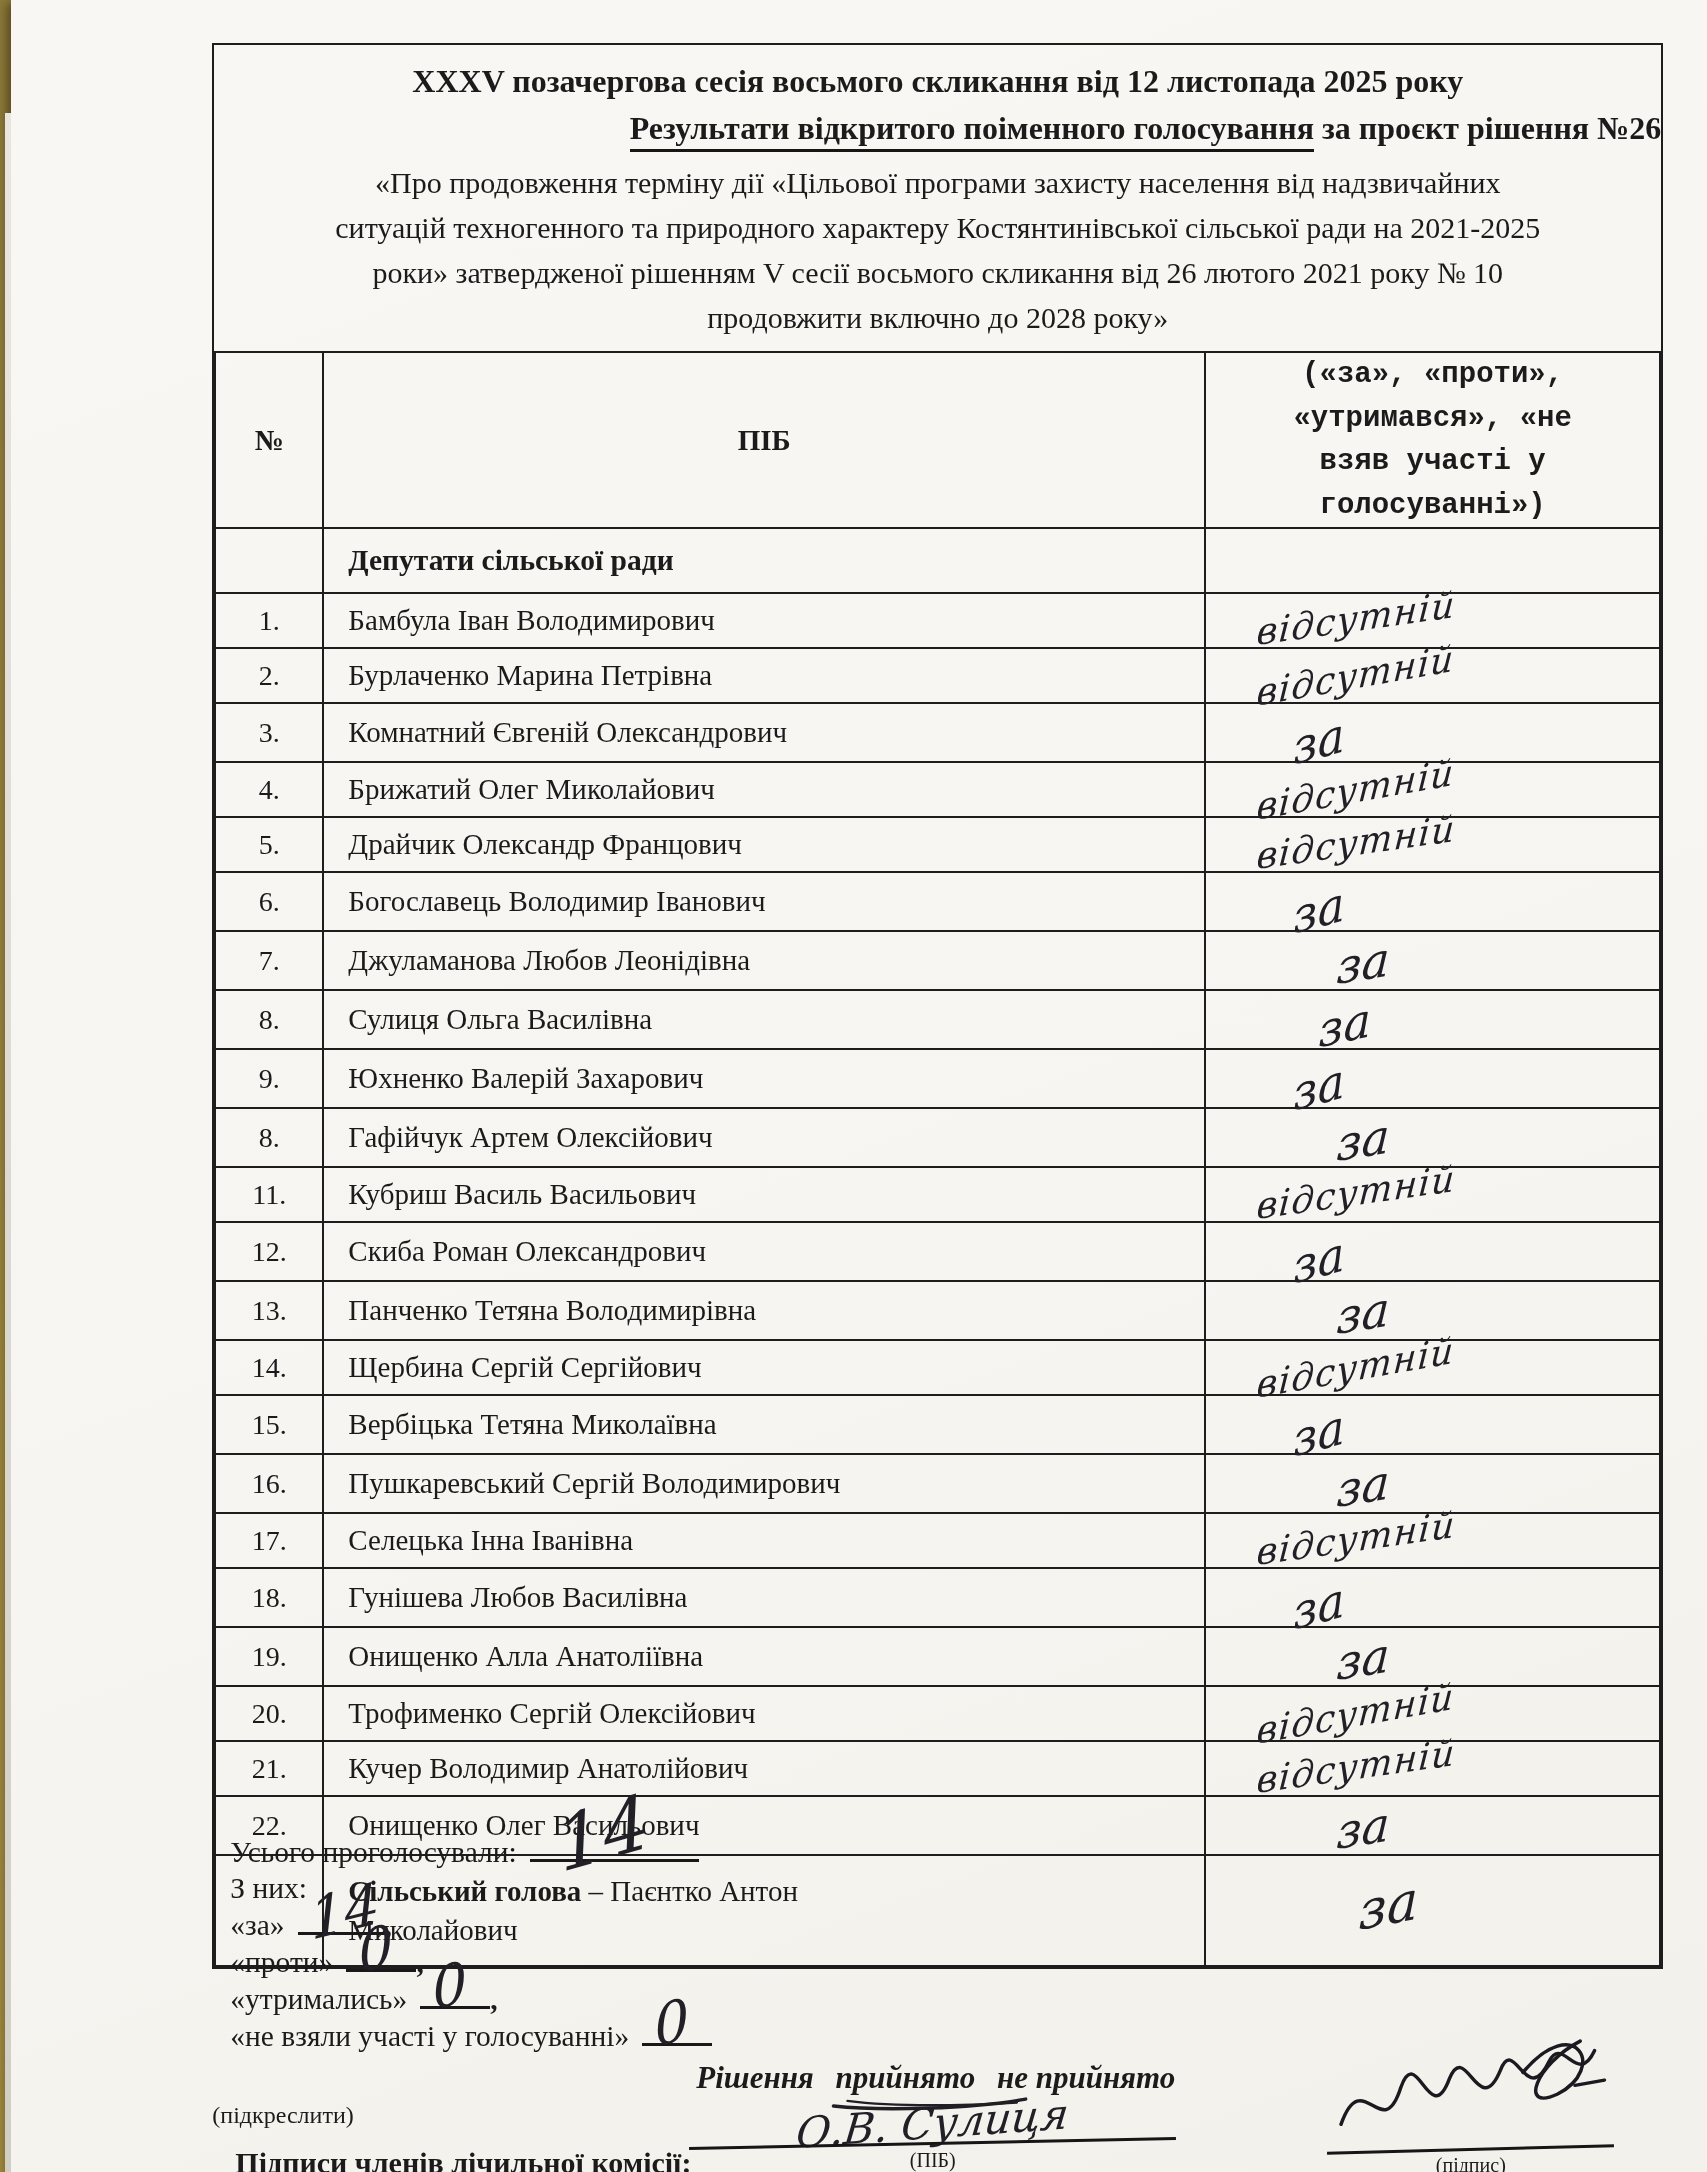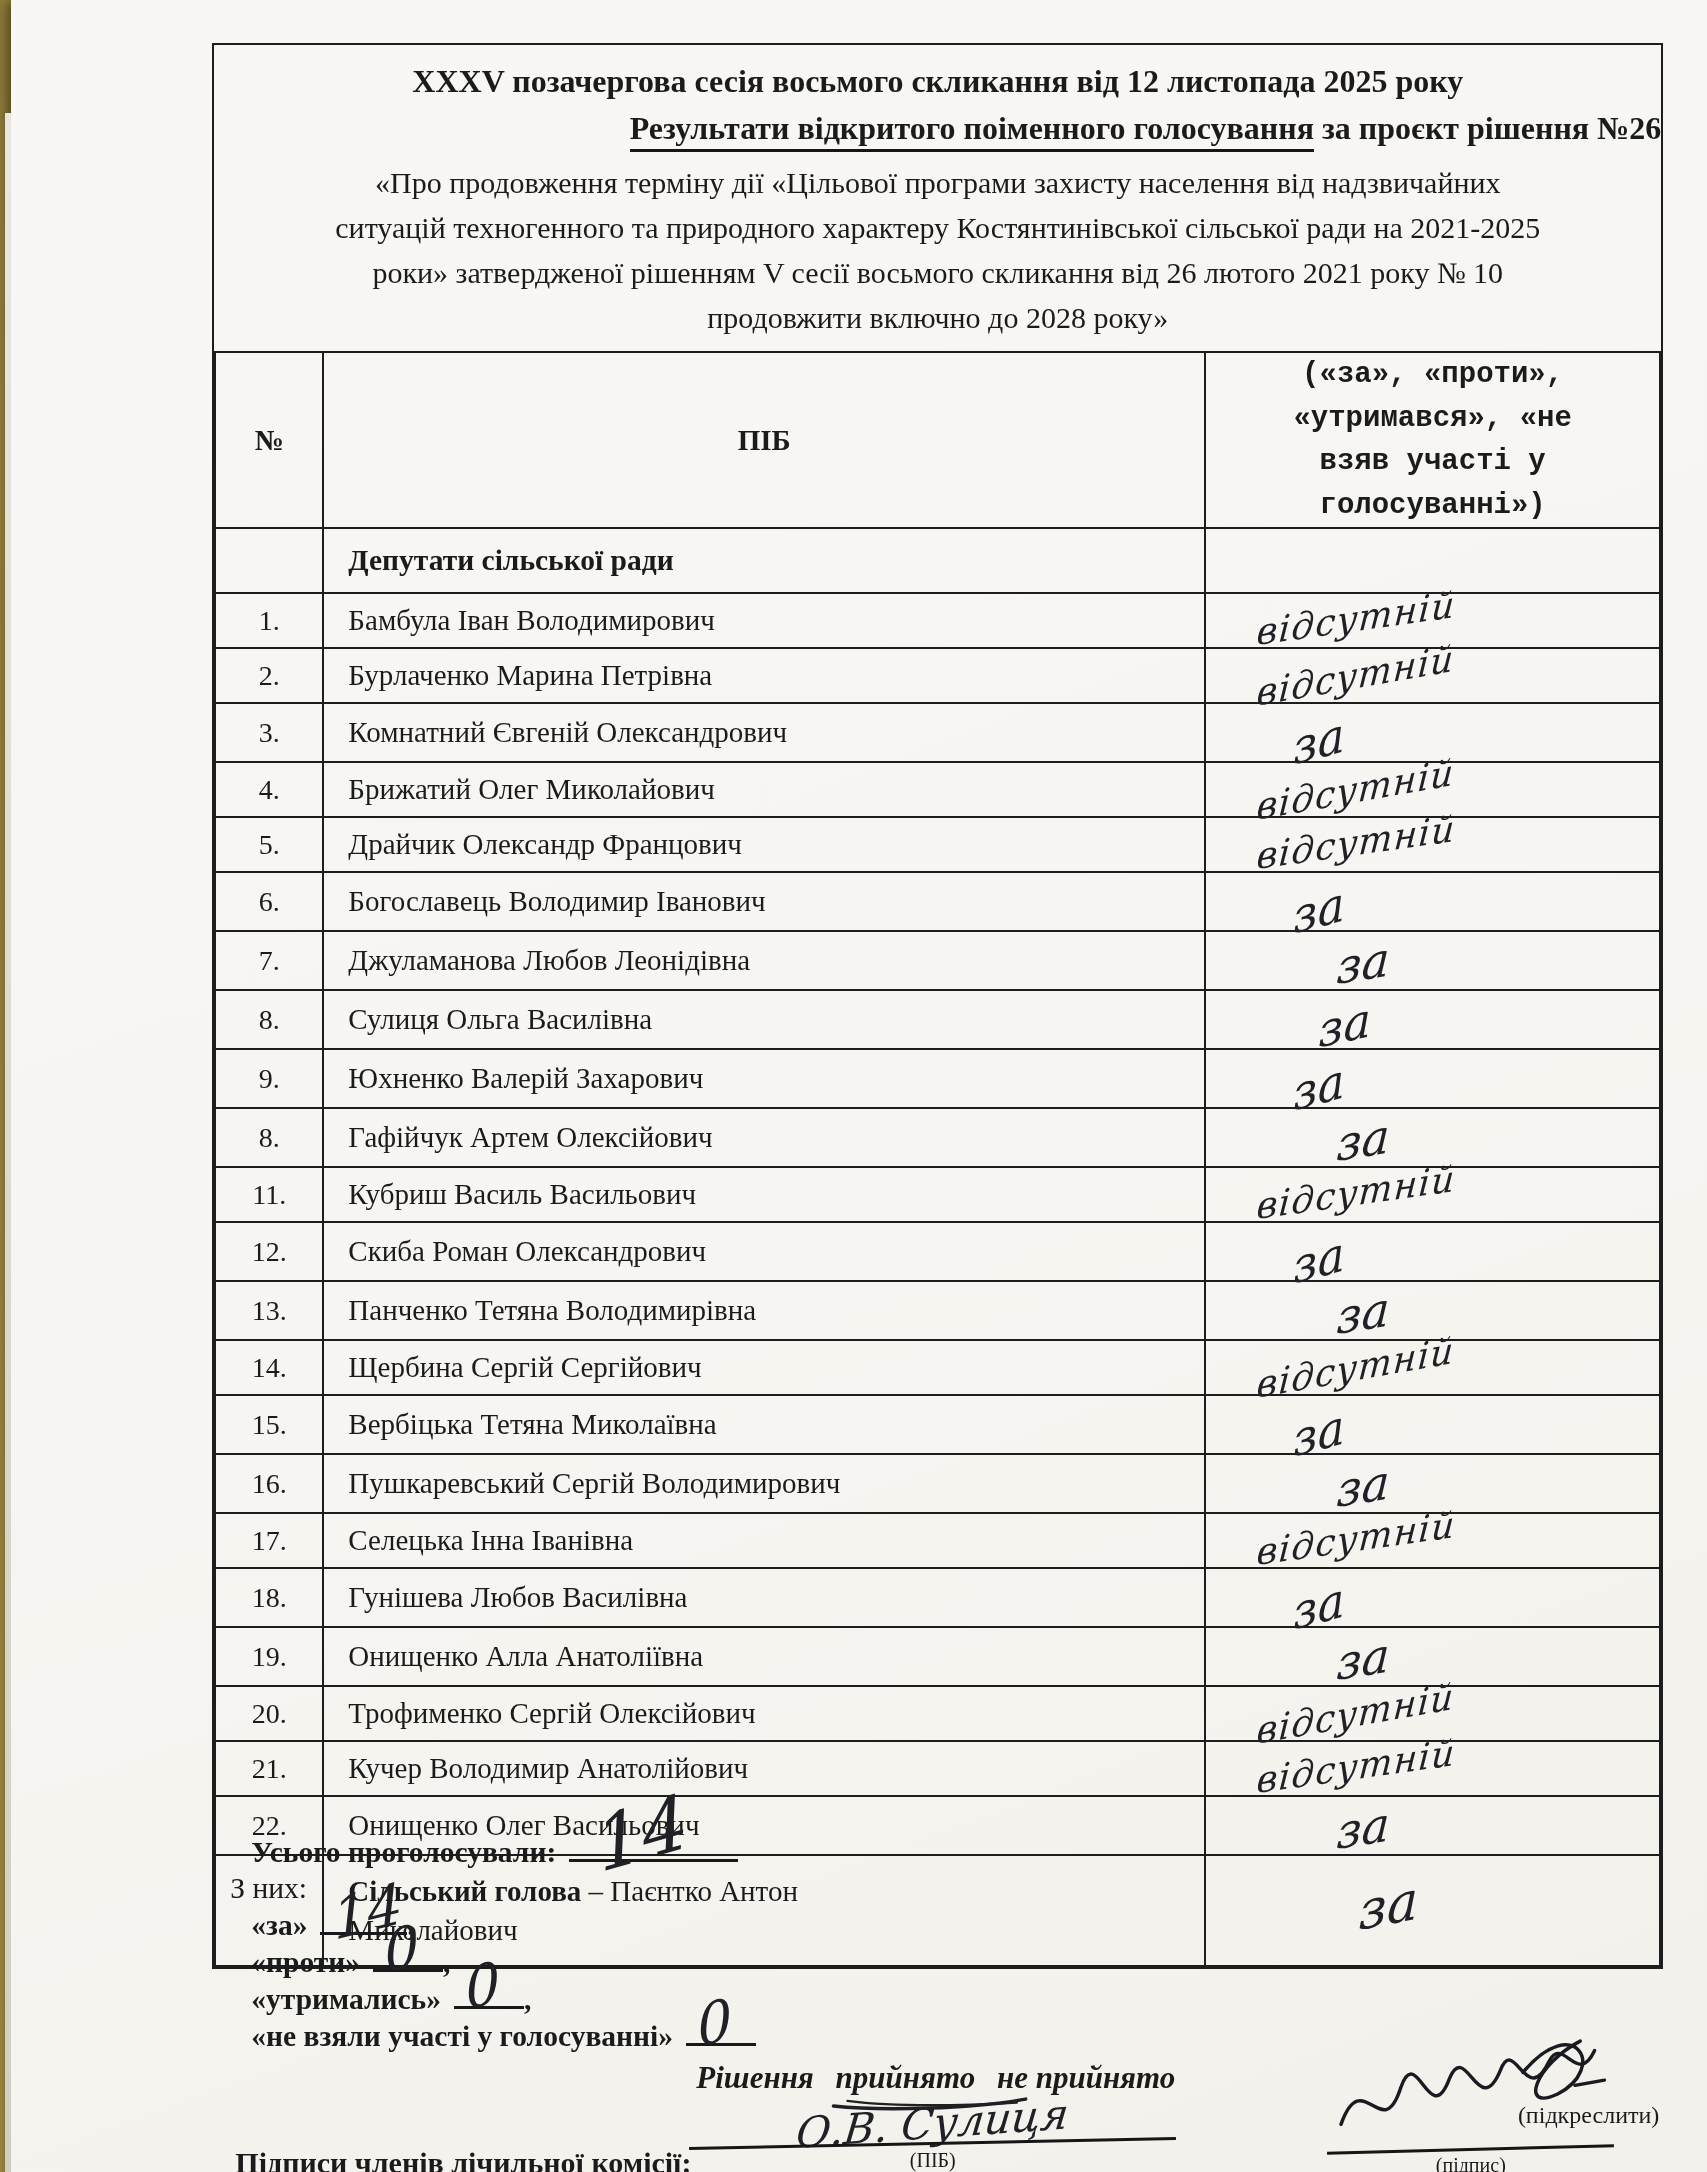--- a/index.html
+++ b/index.html
@@ -47,36 +47,36 @@
   .hw-za{font-size:47px;margin-left:56px;transform:rotate(-12deg) skewX(-12deg) translateY(7.8px);}
   .hw-abs{font-size:36px;margin-left:-6px;letter-spacing:1.3px;transform:rotate(-8deg) skewX(-12deg) translateY(3.5px);}
   .trow:nth-child(3n) .hw-za{margin-left:30px;transform:rotate(-15deg) skewX(-12deg) translateY(11.3px);}
   .trow:nth-child(3n+1) .hw-za{margin-left:74px;transform:rotate(-9deg) skewX(-12deg) translateY(4.3px);}
   .trow:nth-child(2n) .hw-abs{transform:rotate(-10deg) skewX(-14deg) translateY(7px);}
   .headrow .hw-za{font-size:53px;margin-left:96px;transform:rotate(-11deg) skewX(-12deg) translateY(-2.6px);}
 
   
   .totals{position:absolute;left:219px;top:1833px;width:1260px;}
   .t-line{font-size:29.5px;line-height:1.22;white-space:nowrap;}
-  .t-line .lbl{font-weight:bold;margin-left:21px;}
+  .t-line .lbl{font-weight:normal;}
   .uline{display:inline-block;position:relative;border-bottom:3px solid #191919;
          vertical-align:baseline;margin-left:13px;}
   .u-big{width:169px;height:26px;} .u-sm{width:87px;height:25px;} .u-xs{width:70px;height:25px;}
   .hwnum{position:absolute;left:11.3px;bottom:-7.8px;font-size:56px;line-height:1;
          transform:rotate(-14deg) skewX(-10deg);}
   .hwnum.giant{font-size:74px;bottom:-11.3px;left:26px;transform:rotate(-16deg) skewX(-8deg);}
   .t-suffix{font-weight:bold;}
 
   
   .decision{position:absolute;left:201px;top:2060px;width:1447px;text-align:center;
             font-size:31px;font-weight:bold;}
   .decision .word{margin:0 7px;font-style:italic;}
   .acc-wrap{position:relative;display:inline-block;}
   .acc-wrap svg{position:absolute;left:-6px;bottom:-17.4px;}
-  .note{position:absolute;left:201px;top:2102px;width:1447px;text-align:right;
+  .note{position:absolute;left:201px;top:2102px;width:1447px;text-align:left;
         font-size:24px;font-weight:normal;}
 
   
   .sig-caption{position:absolute;left:224px;top:2146px;font-size:30px;font-weight:bold;}
   .nameblk{position:absolute;width:487px;text-align:center;}
   .nameblk .script{font-size:42px;line-height:1;transform:rotate(-4deg) skewX(-10deg);
                    white-space:nowrap;}
   .nameblk .line{border-bottom:3.5px solid #161616;margin-top:-2.6px;transform:rotate(-1.2deg);}
   .small-lbl{font-size:20px;margin-top:3.5px;font-family:"Liberation Serif",serif;
              font-style:normal;color:#1b1b1b;}

